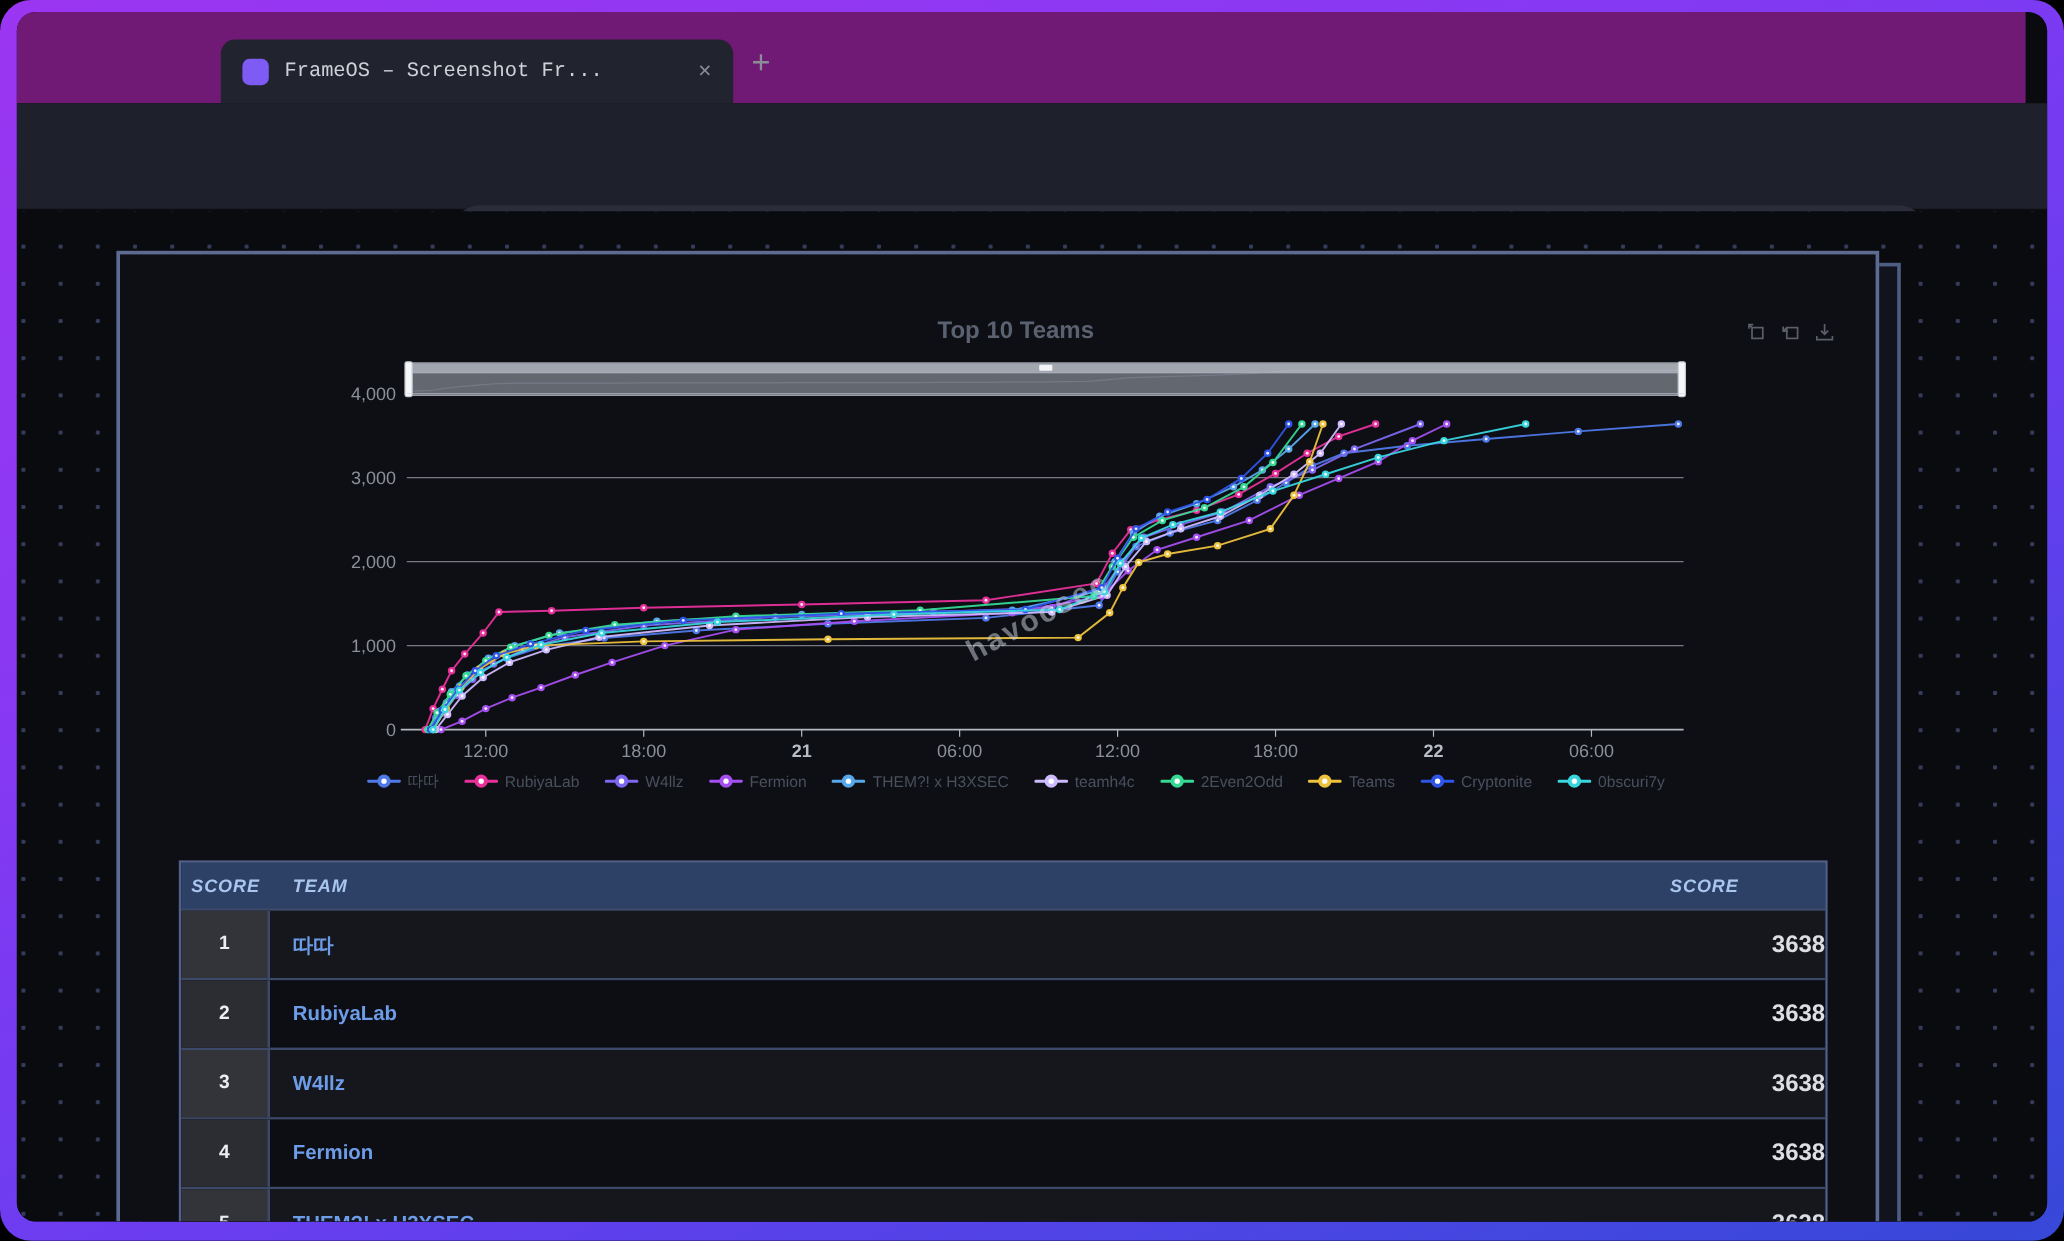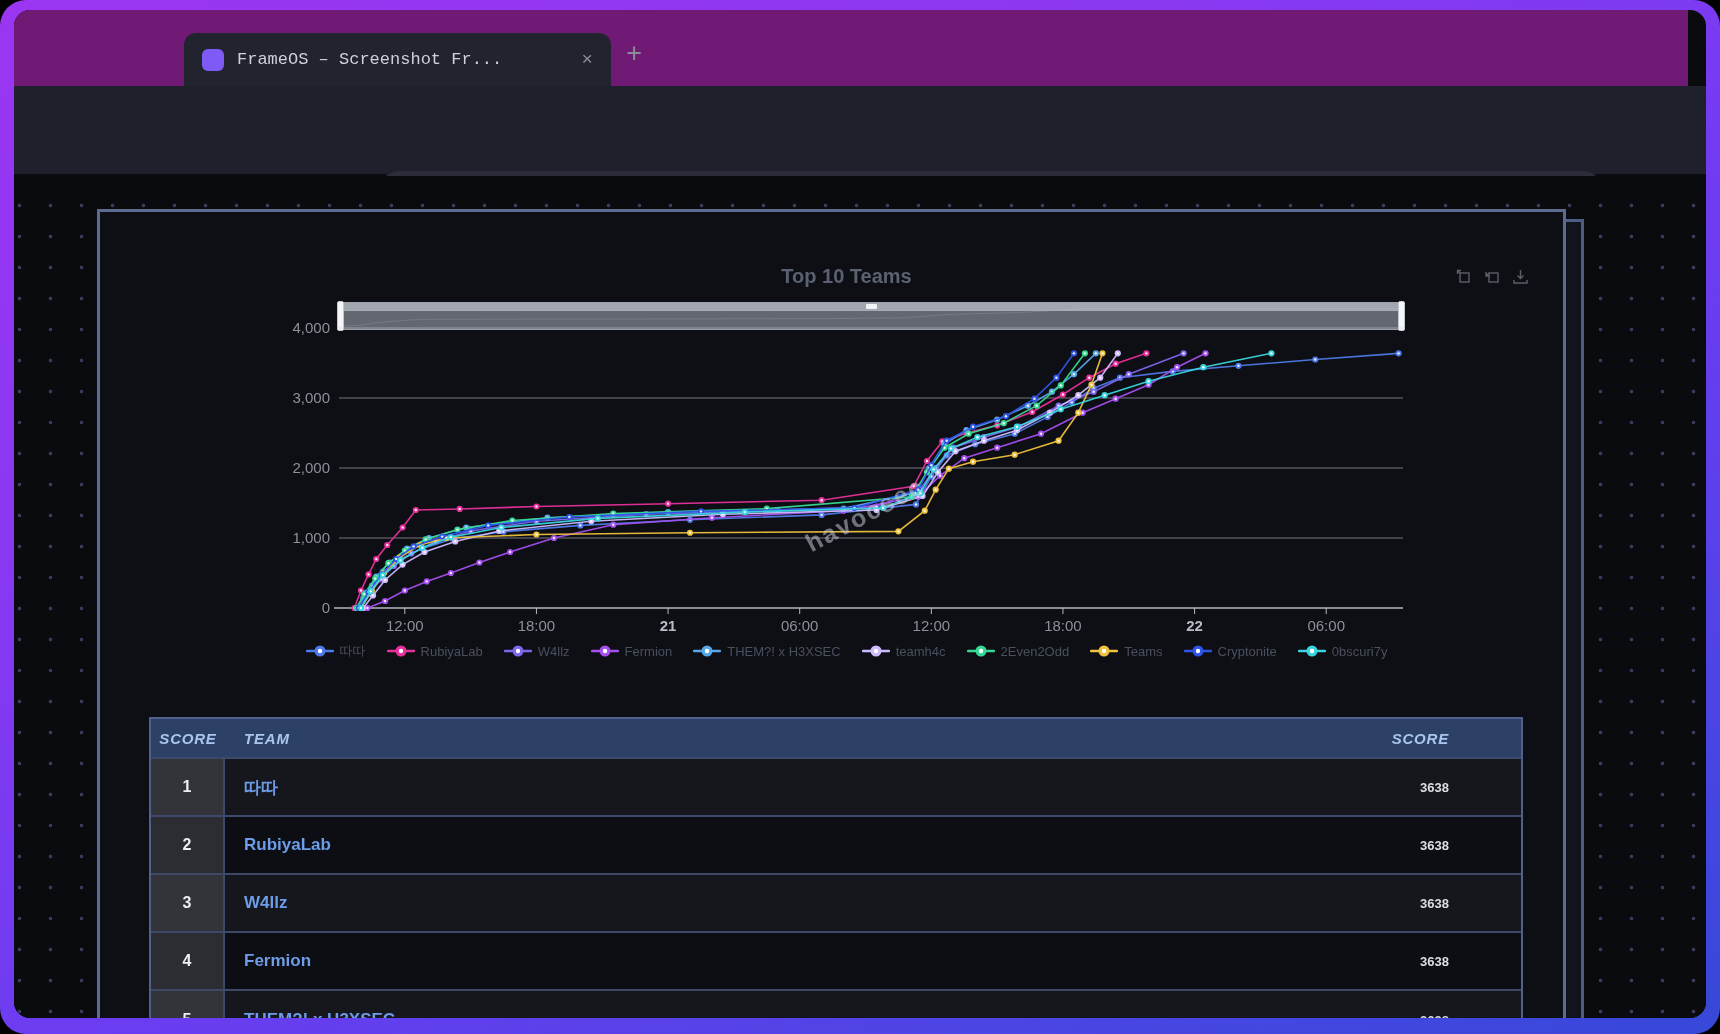--- a/index.html
+++ b/index.html
@@ -62,22 +62,22 @@
   .th { color:#a9c6ef; font-weight:700; font-style:italic; font-size:15px; letter-spacing:.8px; display:flex; align-items:center; }
   .th-place { width:74px; justify-content:center; }
   .th-team { flex:1; padding-left:19px; }
   .th-score { width:230px; justify-content:flex-end; padding-right:72px; }
   .trow { display:flex; height:58px; border-bottom:2px solid #3c4968; }
   .trow:last-child { border-bottom:none; }
   .c-place { width:74px; display:flex; align-items:center; justify-content:center; color:#eceef2; font-weight:700; font-size:16px;
              border-right:2px solid #3c4968; }
   .c-team { flex:1; display:flex; align-items:center; padding-left:19px; }
   .c-team span { color:#6d9ce8; font-weight:700; font-size:17px; }
-  .c-score { width:230px; display:flex; align-items:center; justify-content:flex-end; padding-right:72px;
-             color:#dcdee3; font-weight:700; font-size:13px; }
+  .c-score { width:230px; display:flex; align-items:center; justify-content:flex-end; 
+             color:#dcdee3; font-weight:700; font-size:20px; }
   .trow:nth-child(odd) { background:#15171d; }
   .trow:nth-child(odd) .c-place { background:#32343a; }
   .trow:nth-child(even) { background:#0d0e13; }
   .trow:nth-child(even) .c-place { background:#2b2d33; }
 </style>
 </head>
 <body>
 
 <div class="frame">
   <div class="window">

